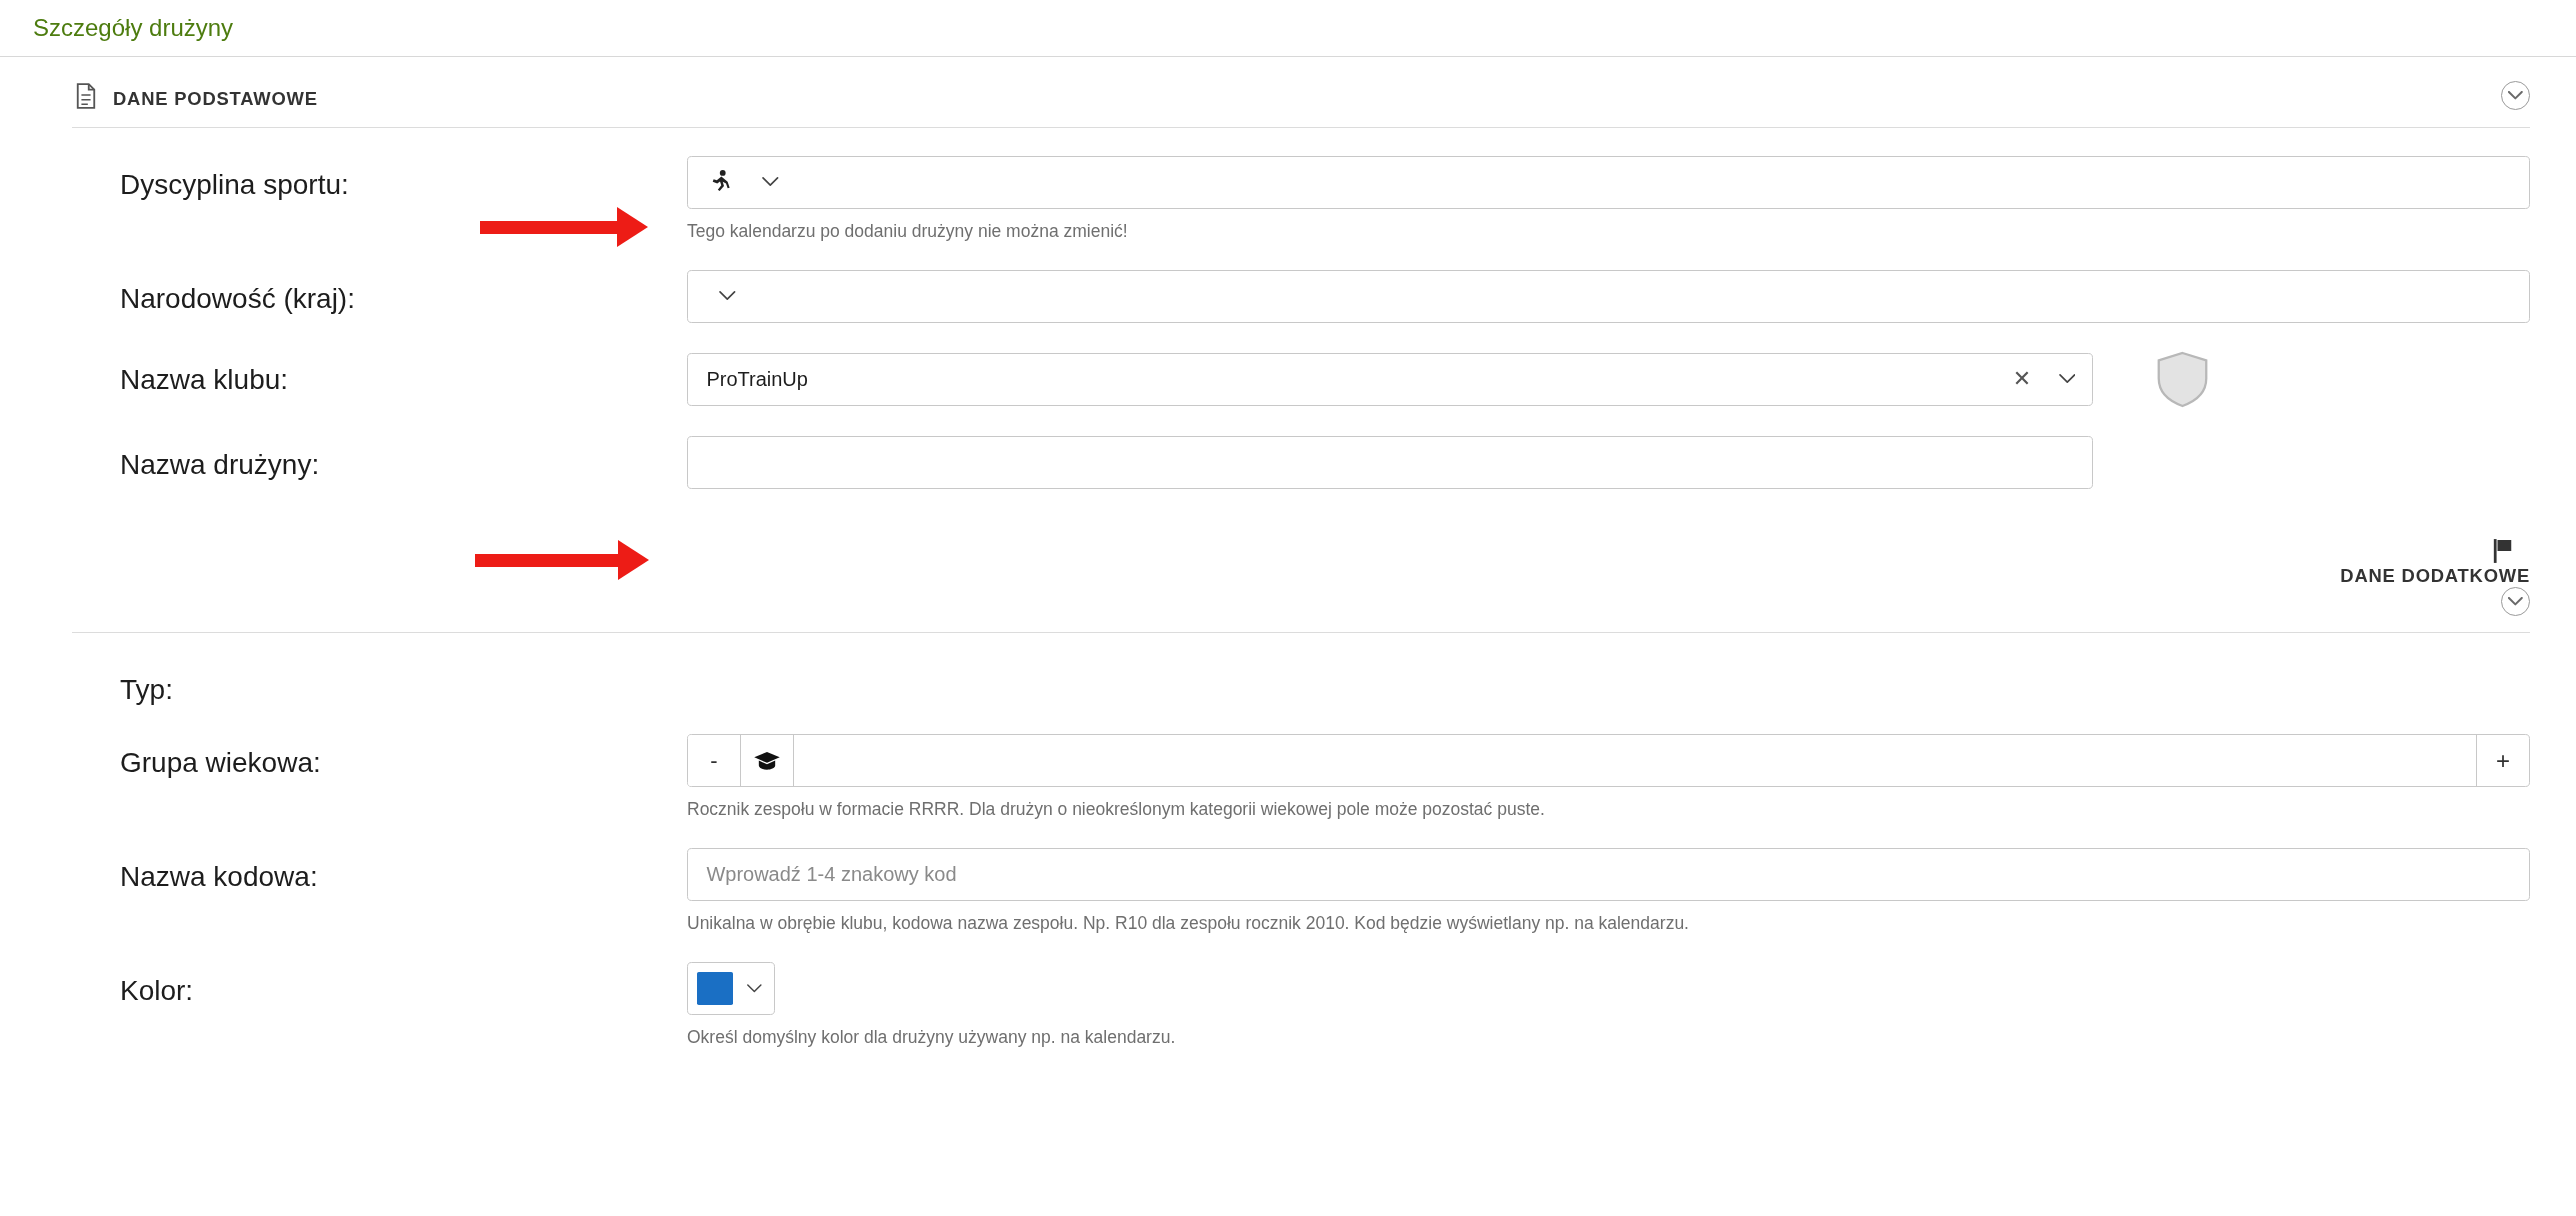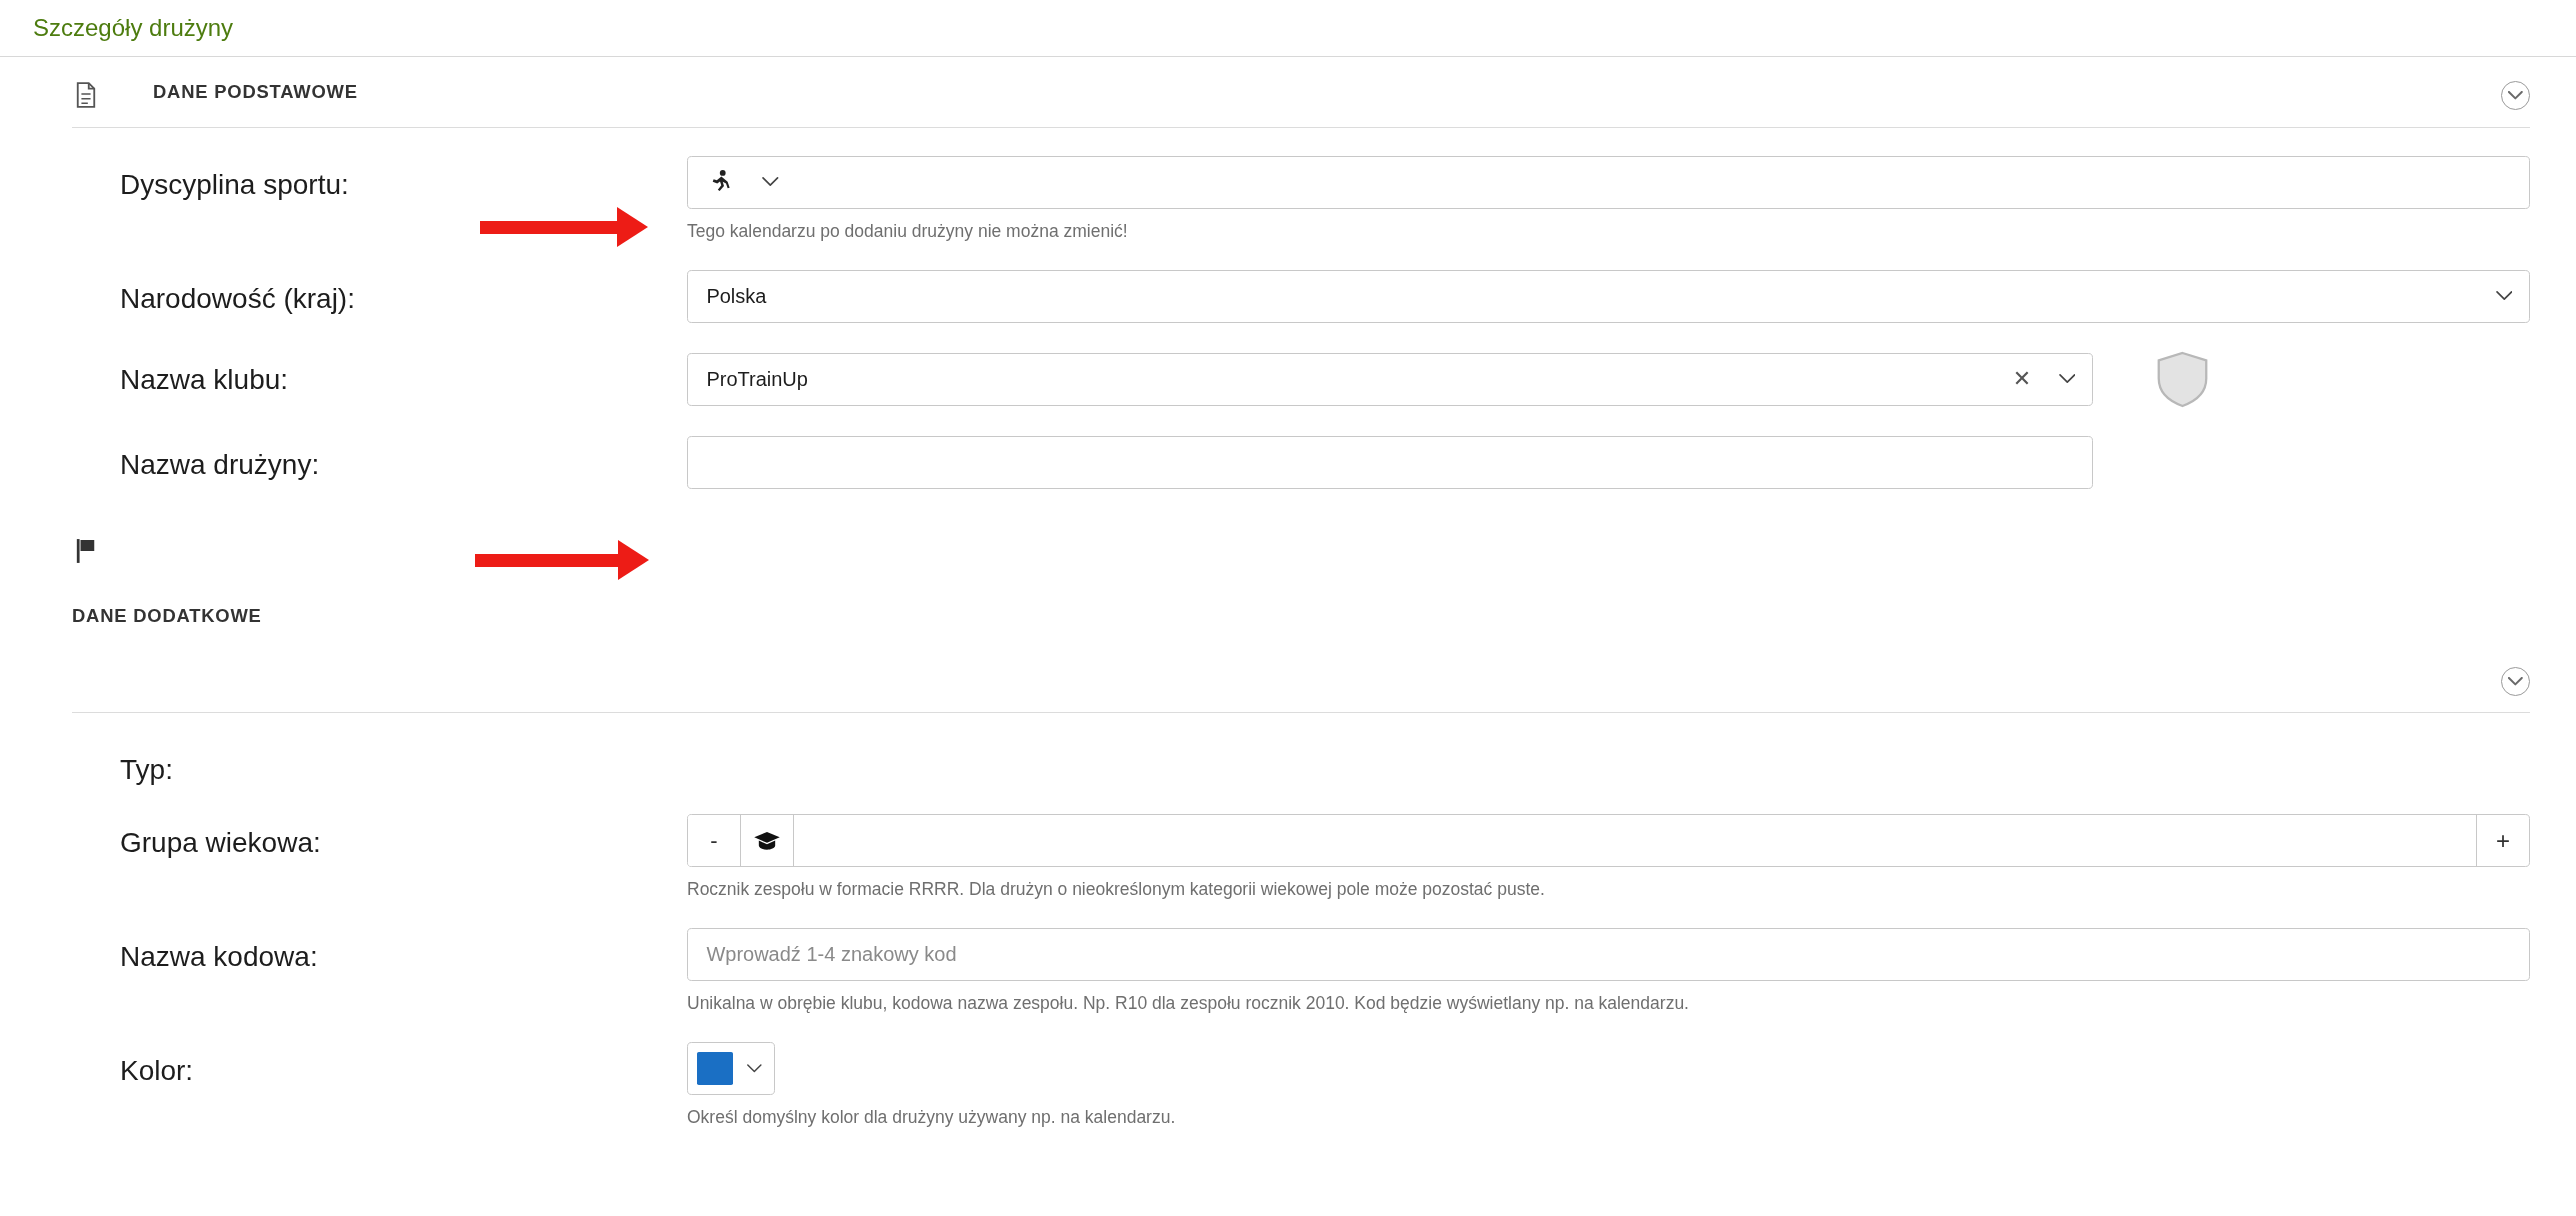--- a/index.html
+++ b/index.html
@@ -30,26 +30,25 @@
   }
 
   
   .page {
     padding: 0 46px 0 52px;
   }
 
   
   .section-header {
     display: flex;
-    align-items: flex-start;
+    align-items: flex-end;
     border-bottom: 0.9px solid #dcdcdc;
     padding: 24px 0 16.6px 0;
     margin: 0 0 0 20px;
     position: relative;
-    gap: 40px;
   }
   .section-icon {
     width: 28px;
     height: 28px;
     display: flex;
     align-items: center;
     justify-content: center;
     margin-right: 13px;
     color: #555;
   }
@@ -291,21 +290,20 @@
         </span>
       </div>
       <div class="help-text">Tego kalendarzu po dodaniu drużyny nie można zmienić!</div>
     </div>
   </div>
 
   <div class="row">
     <div class="row-label">Narodowość (kraj):</div>
     <div class="row-field">
       <div class="control full">
-        <span class="value">Polska</span>
         <span class="chev">
           <svg width="16.6" height="10" viewBox="0 0 18 11" fill="none" stroke="#444" stroke-width="1.8" stroke-linecap="round" stroke-linejoin="round">
             <path d="M1 1 L9 9 L17 1"></path>
           </svg>
         </span>
       </div>
     </div>
   </div>
 
   <div class="row">

